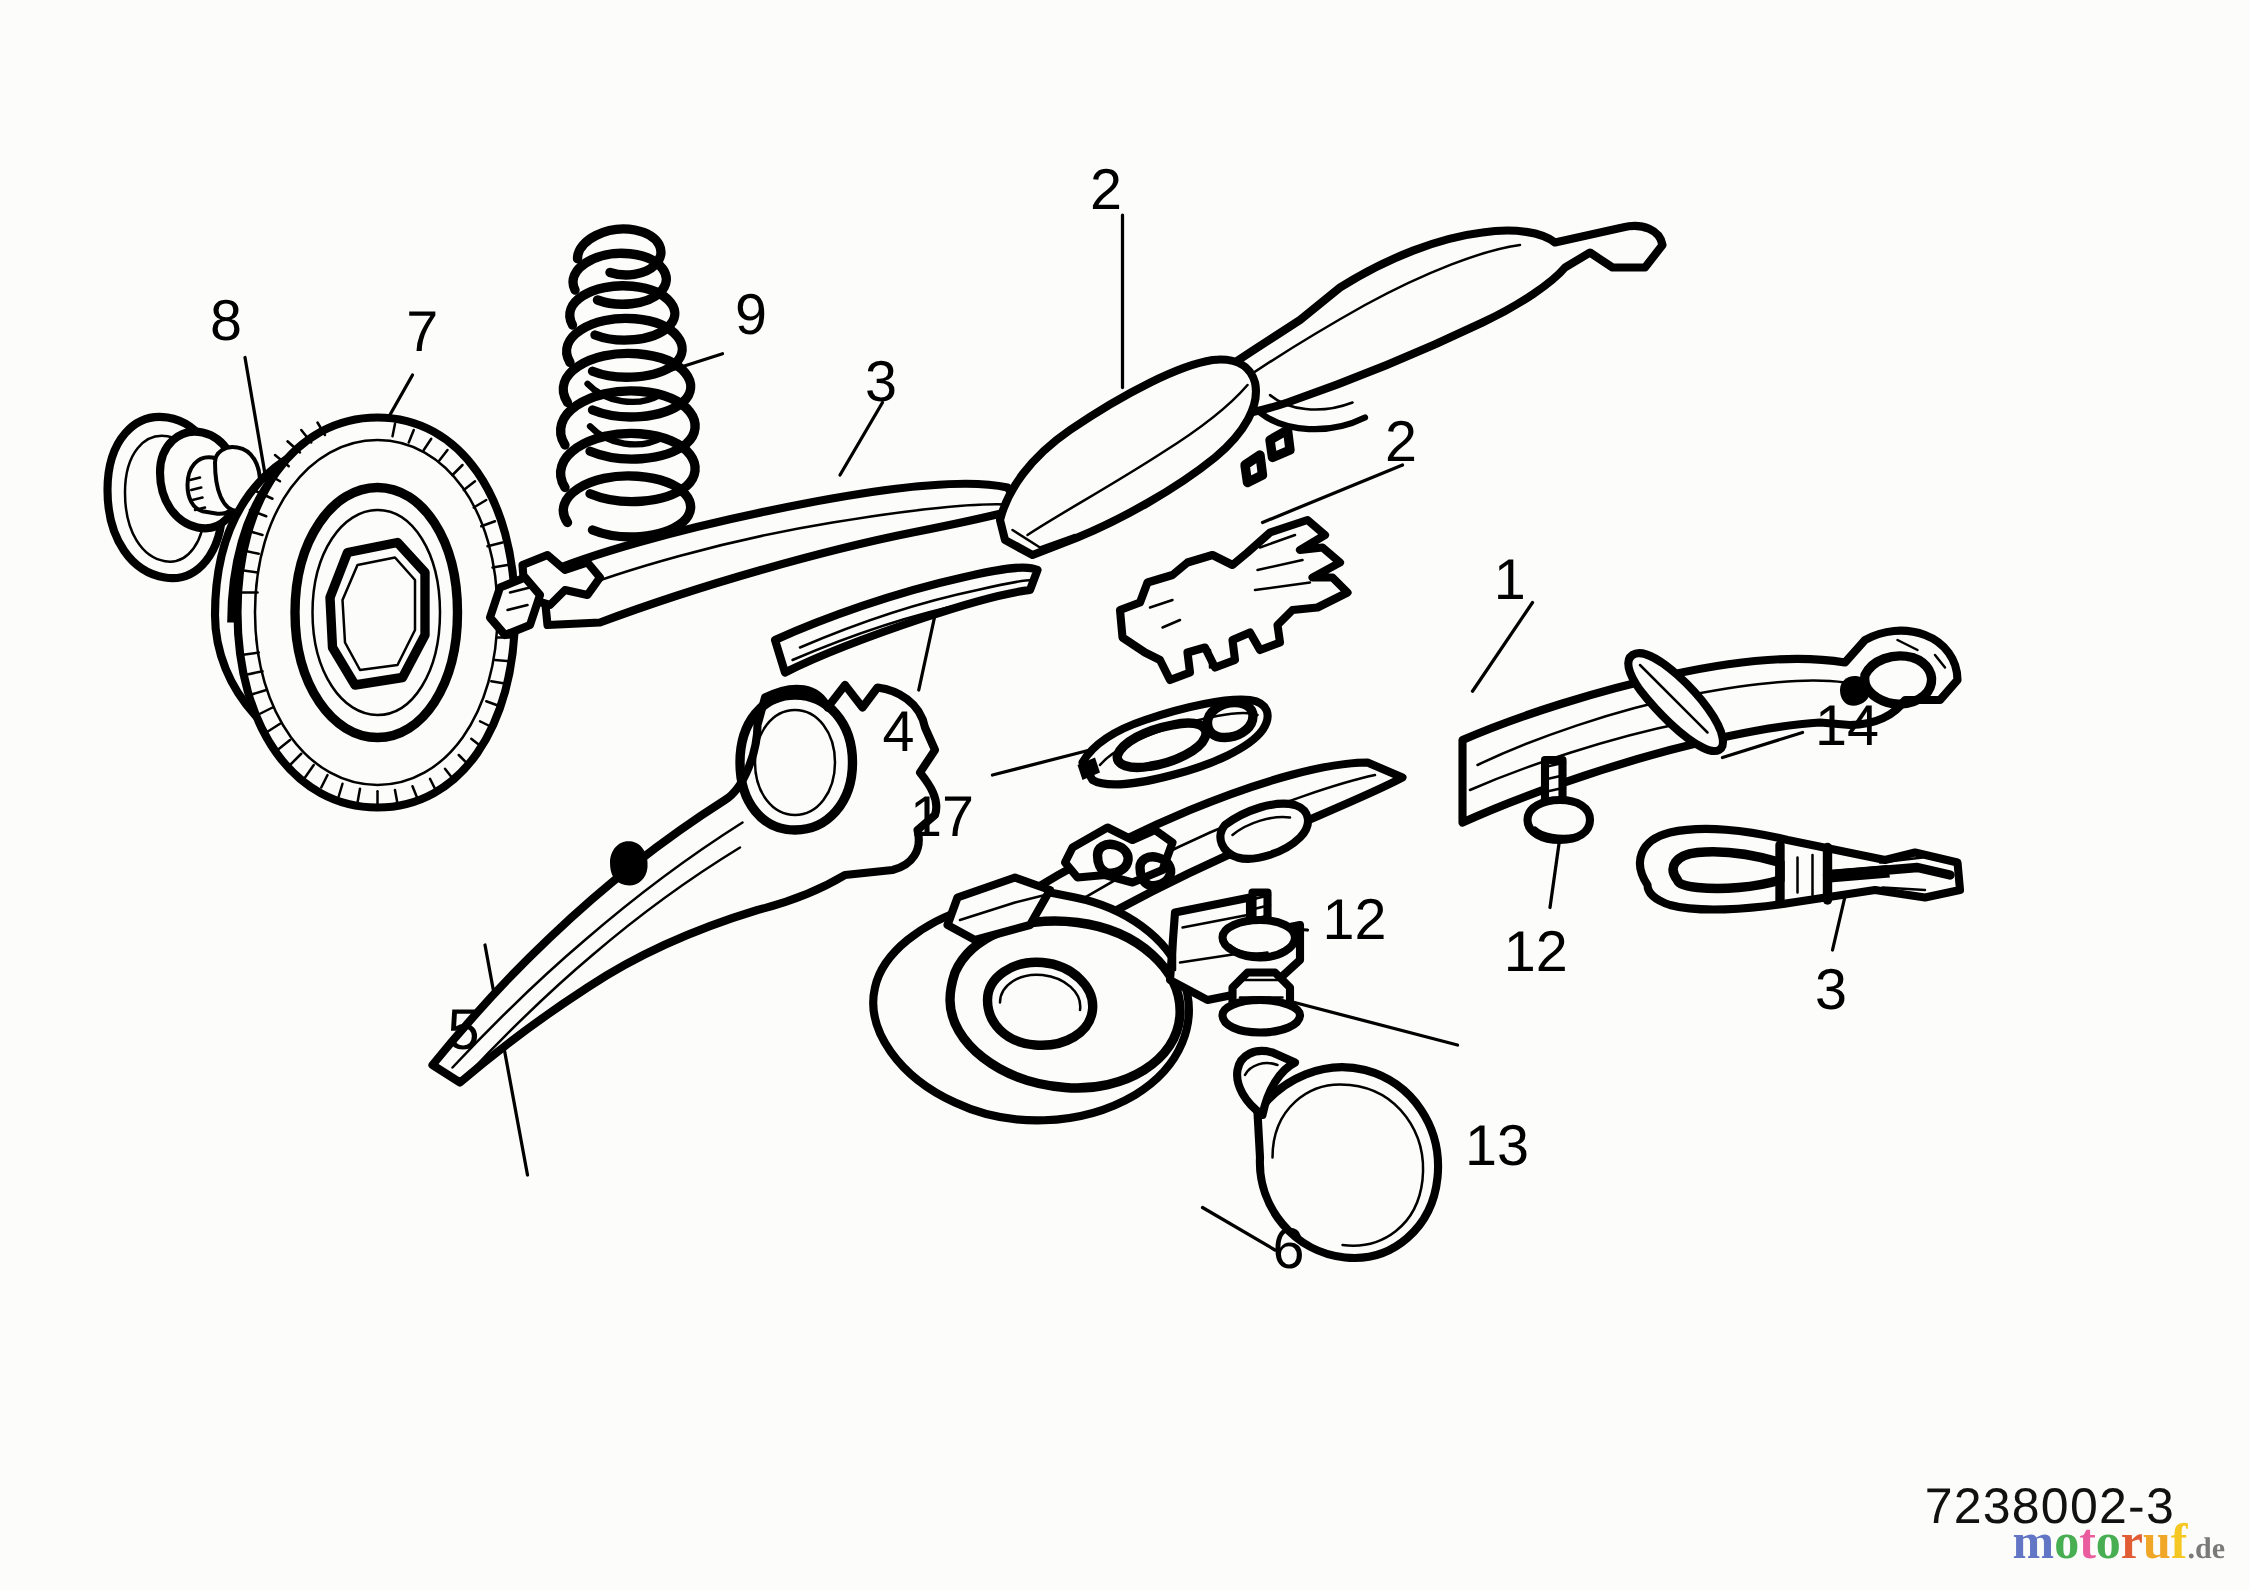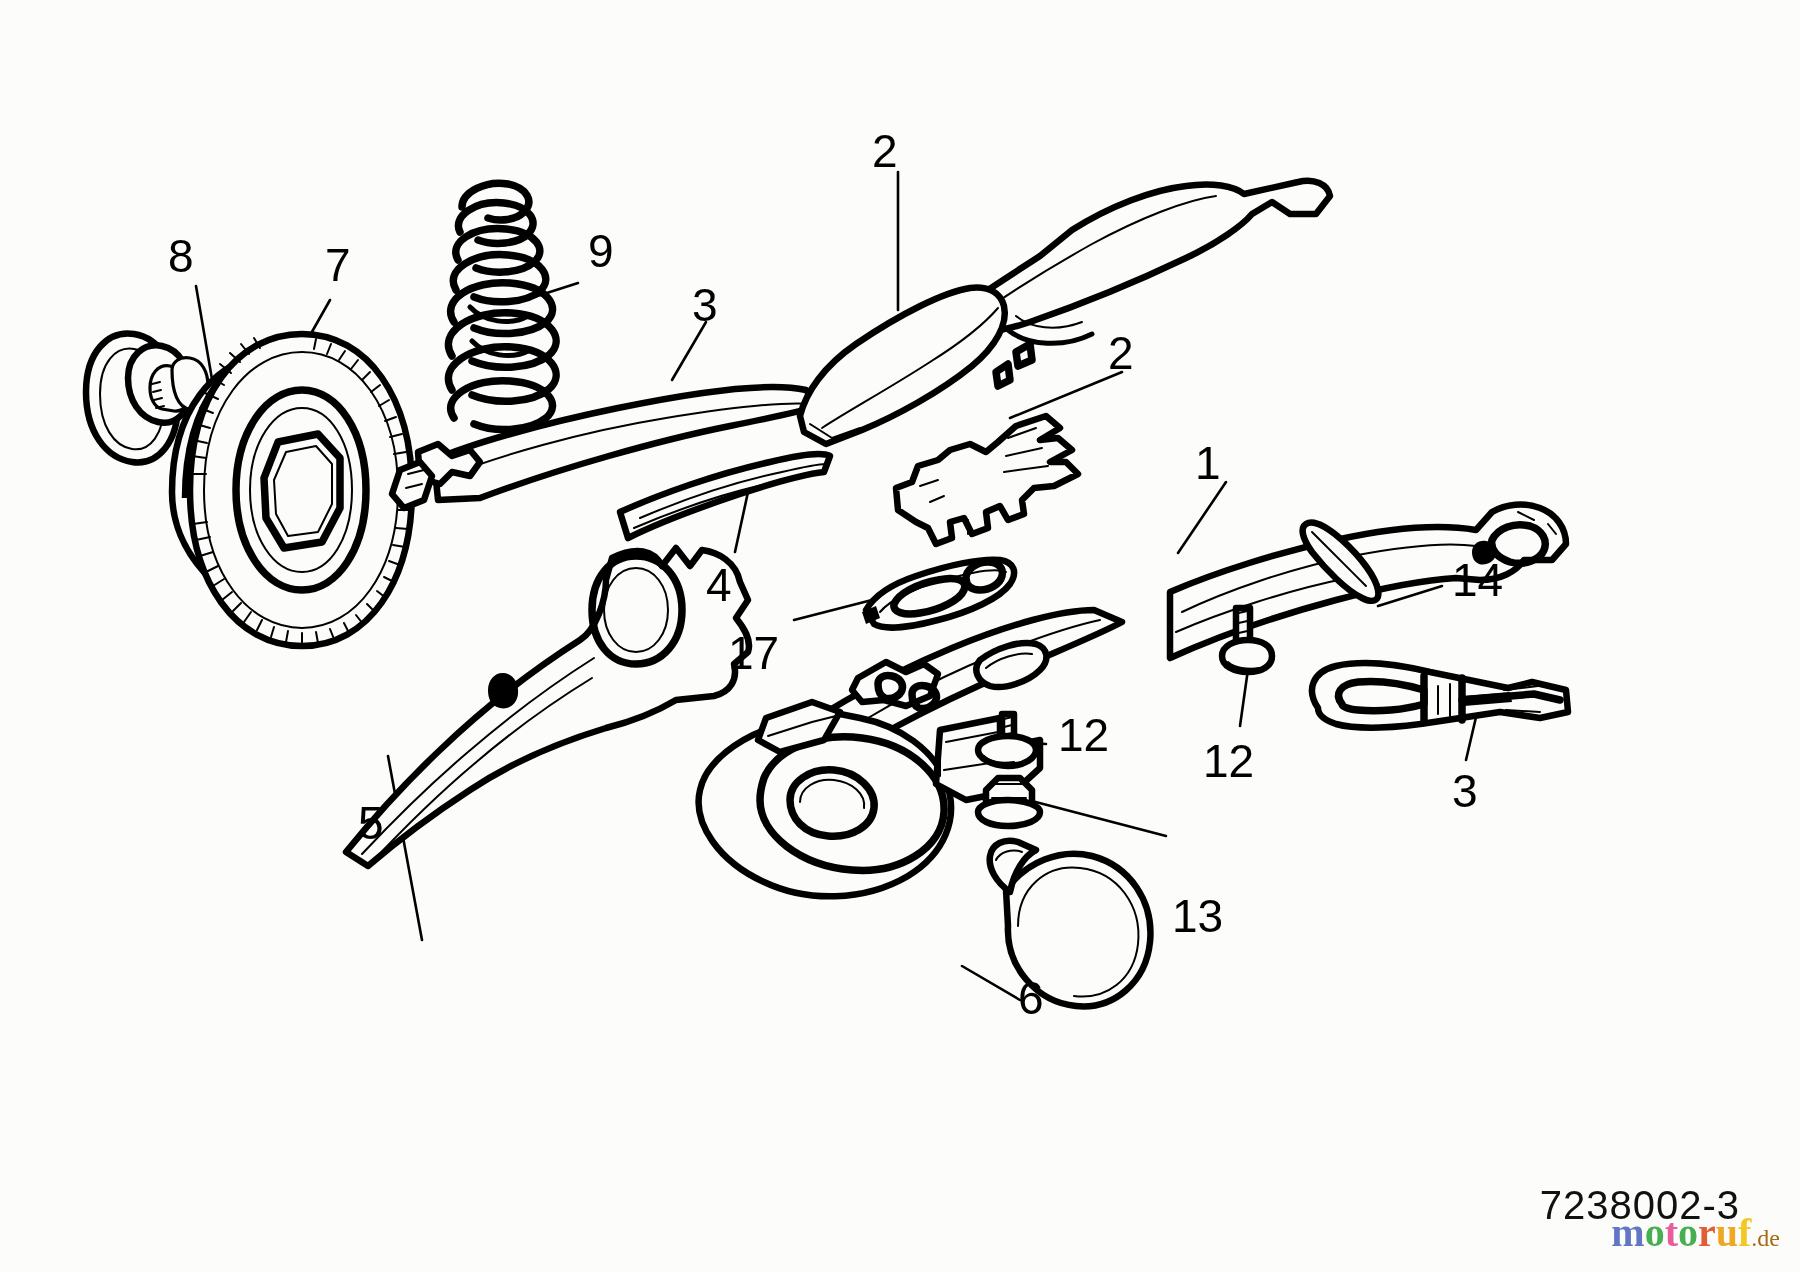--- a/index.html
+++ b/index.html
@@ -47,22 +47,22 @@
     right: 20px;
     bottom: 16px;
     font-family: "Liberation Serif", serif;
     font-size: 40px;
     font-weight: 700;
     white-space: nowrap;
     opacity: 0.95;
   }
   #watermark .wm-de {
     font-size: 24px;
-    font-weight: 400;
-    color: #a16207;
+    font-weight: 700;
+    color: #737373;
   }
 </style>
 </head>
 <body>
 
 <div id="page">
 
   <svg id="drawing" viewBox="0 0 1800 1272" xmlns="http://www.w3.org/2000/svg">
     <defs>
       <style>

